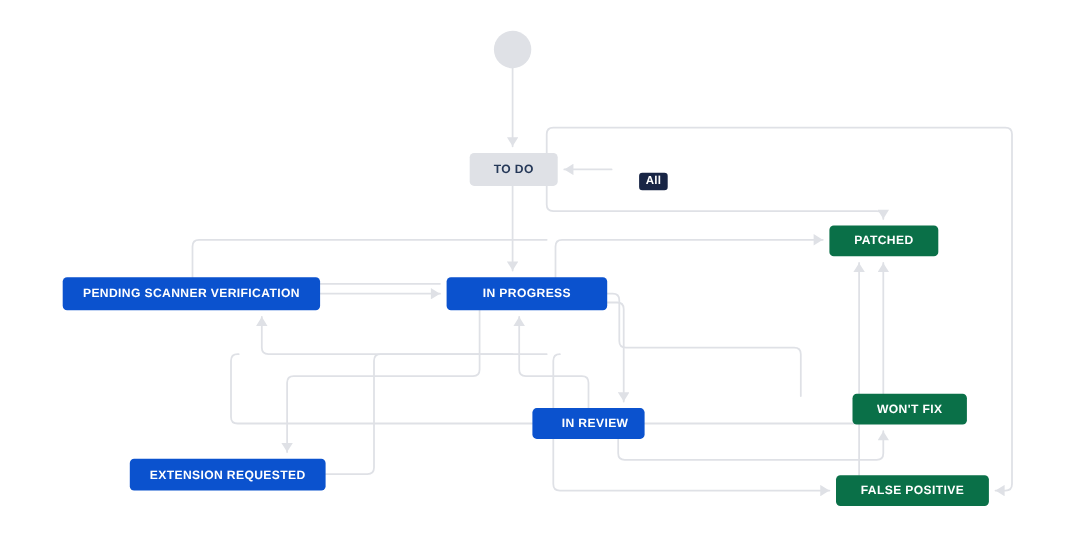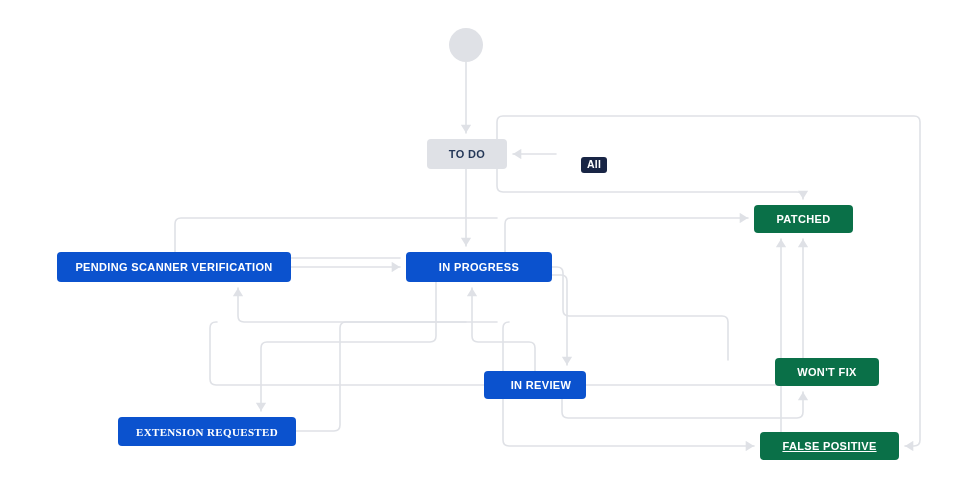--- a/index.html
+++ b/index.html
@@ -154,33 +154,33 @@
   </div>
 
   <div class="node node-status-blue" style="left:406px; top:252px; width:146px; height:30px;">
     <span>IN PROGRESS</span>
   </div>
 
   <div class="node node-status-blue" style="left:484px; top:371px; width:102px; height:28px;padding-left:12px;">
     <span>IN REVIEW</span>
   </div>
 
-  <div class="node node-status-blue" style="left:118px; top:417px; width:178px; height:29px;font-family:Liberation Serif, serif;">
+  <div class="node node-status-blue" style="left:118px; top:417px; width:178px; height:29px;">
     <span>EXTENSION REQUESTED</span>
   </div>
 
   <div class="node node-status-green" style="left:754px; top:205px; width:99px; height:28px;">
     <span>PATCHED</span>
   </div>
 
   <div class="node node-status-green" style="left:775px; top:358px; width:104px; height:28px;">
     <span>WON'T FIX</span>
   </div>
 
-  <div class="node node-status-green" style="left:760px; top:432px; width:139px; height:28px;text-decoration:underline;">
+  <div class="node node-status-green" style="left:760px; top:432px; width:139px; height:28px;">
     <span>FALSE POSITIVE</span>
   </div>
 
   <div class="edge-label" style="left:581px; top:146px;margin-top:11px;">
     <span>All</span>
   </div>
 
 </div>
 
 </body></html>

